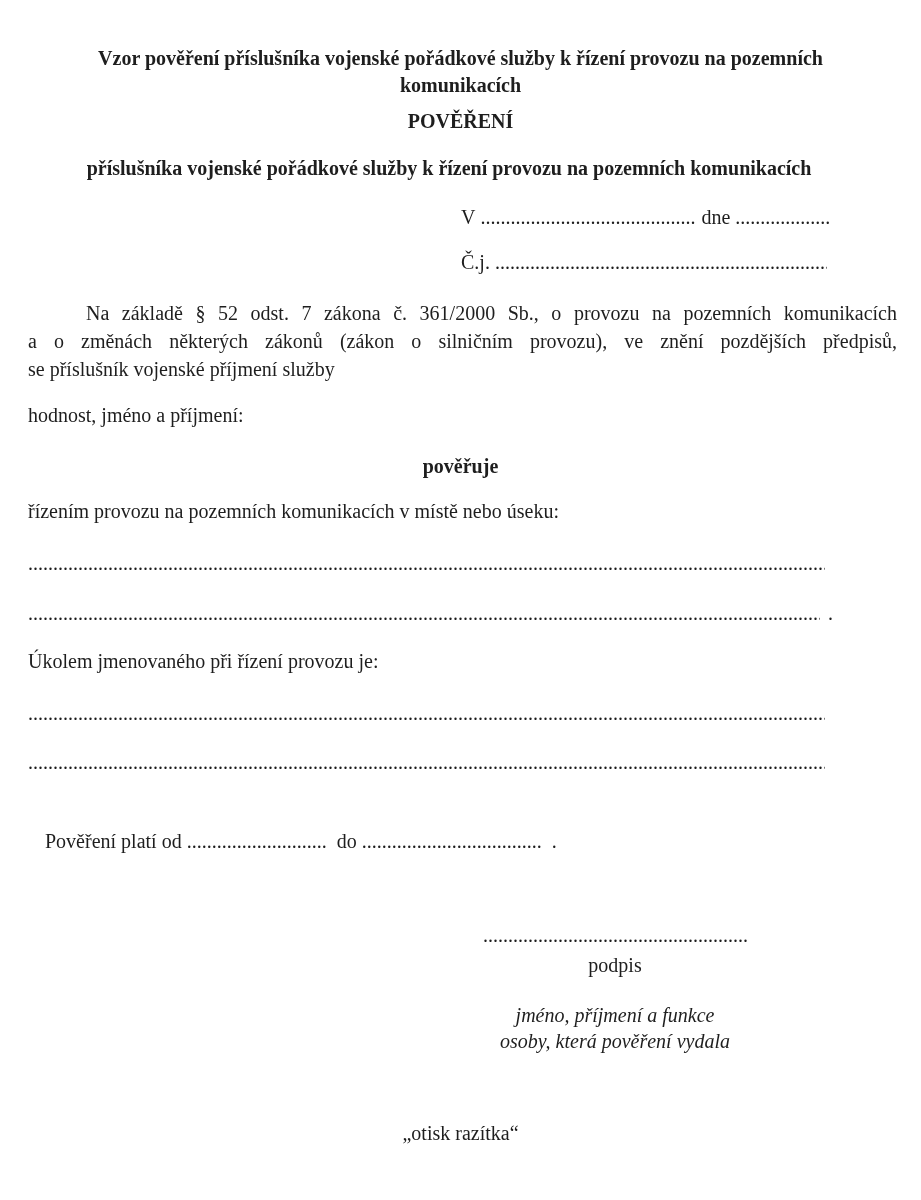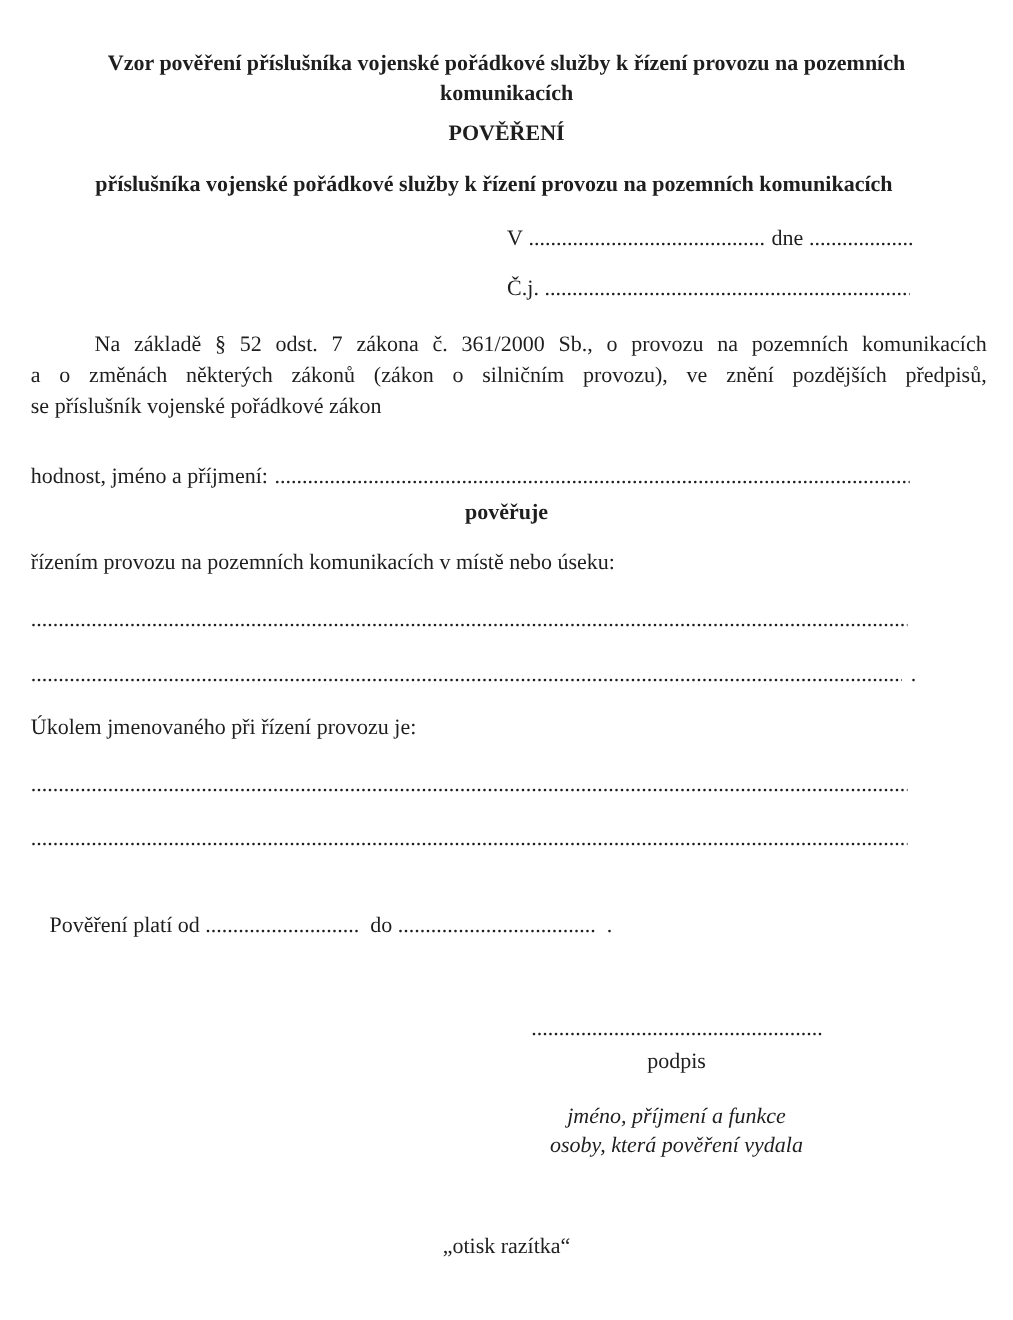--- a/index.html
+++ b/index.html
@@ -56,24 +56,24 @@
 
   <div class="abs center bold line" style="top:143px; left:0; width:898px;margin-top:12px;">příslušníka vojenské pořádkové služby k řízení provozu na pozemních komunikacích</div>
 
   <div class="abs line" style="top:204px; left:461px;"><span>V</span><span class="dclip" style="width:216px">...........................................</span><span>dne</span><span class="dclip" style="width:96px">...................</span></div>
 
   <div class="abs line" style="top:249px; left:461px;"><span>Č.j.</span><span class="dclip" style="width:332px">...................................................................</span></div>
 
   <div class="abs" style="top:299px; left:28px; width:869px;">
     <div class="jline" style="text-indent:58px;">Na základě § 52 odst. 7 zákona č. 361/2000 Sb., o provozu na pozemních komunikacích</div>
     <div class="jline">a o změnách některých zákonů (zákon o silničním provozu), ve znění pozdějších předpisů,</div>
-    <div class="pline">se příslušník vojenské pořádkové zákon</div>
+    <div class="pline">se příslušník vojenské příjmení služby</div>
   </div>
 
-  <div class="abs flexline" style="top:420px; left:28px; width:799px;">
+  <div class="abs flexline" style="top:402px; left:28px; width:799px;flex-direction:column;">
     <span class="label">hodnost, jméno a příjmení:</span>
     <span class="fill">........................................................................................................................</span>
   </div>
 
   <div class="abs center bold line" style="top:453px; left:0; width:921px;">pověřuje</div>
 
   <div class="abs line" style="top:498px; left:28px;">řízením provozu na pozemních komunikacích v místě nebo úseku:</div>
 
   <div class="abs dotline" style="top:550px; left:28px; width:797px;">.....................................................................................................................................................................</div>
 

